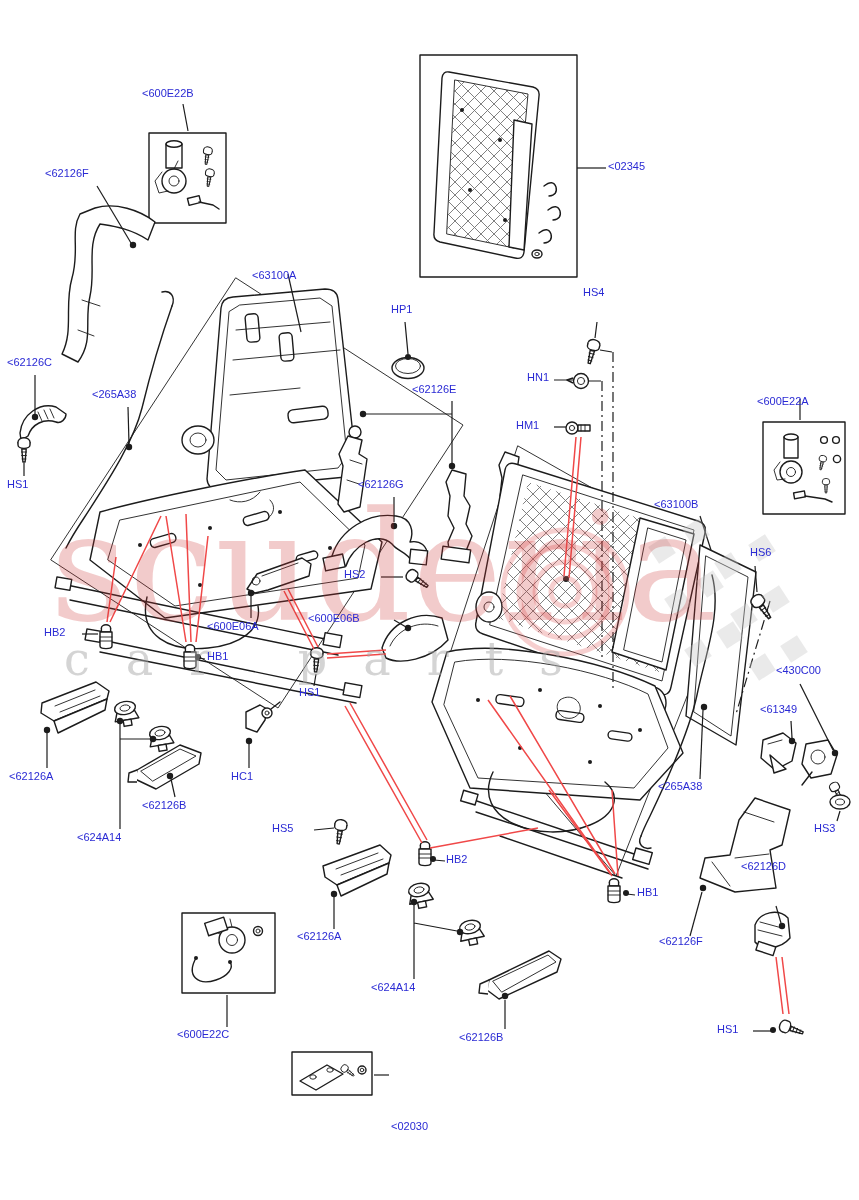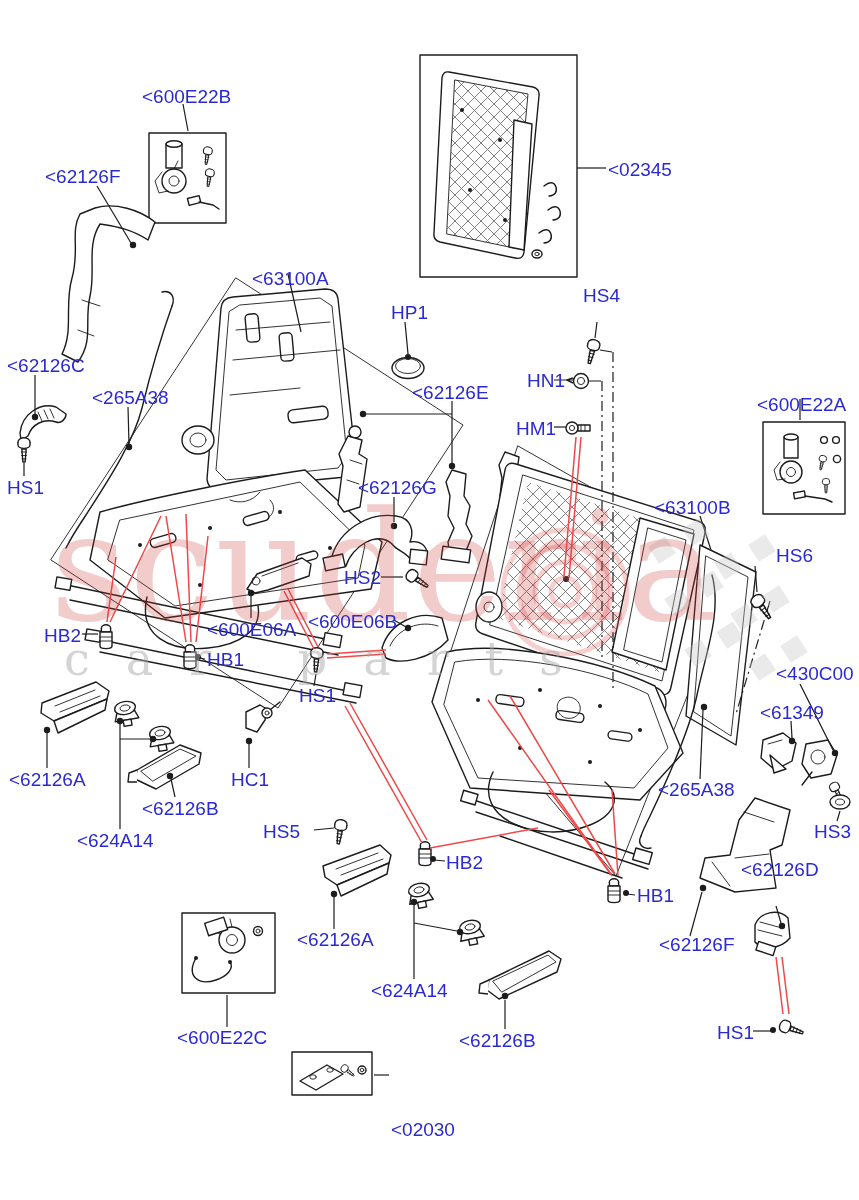--- a/index.html
+++ b/index.html
@@ -10,21 +10,21 @@
   .ln {stroke:var(--line-color);fill:none;stroke-width:1.4;stroke-linejoin:round;stroke-linecap:round;}
   .lnf{stroke:var(--line-color);fill:#fff;stroke-width:1.4;stroke-linejoin:round;}
   .thin{stroke-width:0.9;}
   .ldr{stroke:var(--line-color);fill:none;stroke-width:1.2;}
   .rd {stroke:var(--red);fill:none;stroke-width:1.5;}
   .dd {stroke:var(--line-color);fill:none;stroke-width:1.2;stroke-dasharray:10 4 2 4;}
   .dot{fill:var(--line-color);stroke:none;}
   .pk {stroke:rgba(224,96,96,.30);fill:none;stroke-width:5;}
   .chk{fill:#c9c9c9;opacity:.38;}
   .lat{fill:url(#lat);stroke:none;opacity:.85;}
-  .lbl{position:absolute;color:var(--label-color);font-size:19px;line-height:1.1;
+  .lbl{position:absolute;color:var(--label-color);font-size:11px;line-height:1.1;
        white-space:nowrap;cursor:pointer;}
   .wm1{position:absolute;left:50px;top:492px;width:760px;font-family:"DejaVu Serif",serif;
        font-size:152px;line-height:1;color:var(--wm-red);letter-spacing:1px;pointer-events:none;}
   .wm2{position:absolute;left:64px;top:636px;font-family:"DejaVu Serif",serif;
        font-size:46px;line-height:1;color:var(--wm-gray);letter-spacing:36px;pointer-events:none;}
 </style>
 </head>
 <body>
 
 <div id="stage">
@@ -445,37 +445,37 @@
 <div class="lbl" style="left:391px;top:303px">HP1</div>
 <div class="lbl" style="left:583px;top:286px">HS4</div>
 <div class="lbl" style="left:7px;top:356px">&lt;62126C</div>
 <div class="lbl" style="left:92px;top:388px">&lt;265A38</div>
 <div class="lbl" style="left:412px;top:383px">&lt;62126E</div>
 <div class="lbl" style="left:527px;top:371px">HN1</div>
 <div class="lbl" style="left:516px;top:419px">HM1</div>
 <div class="lbl" style="left:757px;top:395px">&lt;600E22A</div>
 <div class="lbl" style="left:358px;top:478px">&lt;62126G</div>
 <div class="lbl" style="left:654px;top:498px">&lt;63100B</div>
-<div class="lbl" style="left:776px;top:546px">HS6</div>
+<div class="lbl" style="left:750px;top:546px">HS6</div>
 <div class="lbl" style="left:7px;top:478px">HS1</div>
 <div class="lbl" style="left:344px;top:568px">HS2</div>
 <div class="lbl" style="left:207px;top:620px">&lt;600E06A</div>
 <div class="lbl" style="left:308px;top:612px">&lt;600E06B</div>
 <div class="lbl" style="left:44px;top:626px">HB2</div>
 <div class="lbl" style="left:207px;top:650px">HB1</div>
 <div class="lbl" style="left:299px;top:686px">HS1</div>
 <div class="lbl" style="left:776px;top:664px">&lt;430C00</div>
 <div class="lbl" style="left:760px;top:703px">&lt;61349</div>
 <div class="lbl" style="left:9px;top:770px">&lt;62126A</div>
 <div class="lbl" style="left:142px;top:799px">&lt;62126B</div>
 <div class="lbl" style="left:231px;top:770px">HC1</div>
 <div class="lbl" style="left:77px;top:831px">&lt;624A14</div>
 <div class="lbl" style="left:658px;top:780px">&lt;265A38</div>
 <div class="lbl" style="left:814px;top:822px">HS3</div>
-<div class="lbl" style="left:263px;top:822px">HS5</div>
+<div class="lbl" style="left:272px;top:822px">HS5</div>
 <div class="lbl" style="left:446px;top:853px">HB2</div>
 <div class="lbl" style="left:637px;top:886px">HB1</div>
 <div class="lbl" style="left:741px;top:860px">&lt;62126D</div>
 <div class="lbl" style="left:659px;top:935px">&lt;62126F</div>
 <div class="lbl" style="left:297px;top:930px">&lt;62126A</div>
 <div class="lbl" style="left:371px;top:981px">&lt;624A14</div>
 <div class="lbl" style="left:459px;top:1031px">&lt;62126B</div>
 <div class="lbl" style="left:177px;top:1028px">&lt;600E22C</div>
 <div class="lbl" style="left:391px;top:1120px">&lt;02030</div>
 <div class="lbl" style="left:717px;top:1023px">HS1</div>

